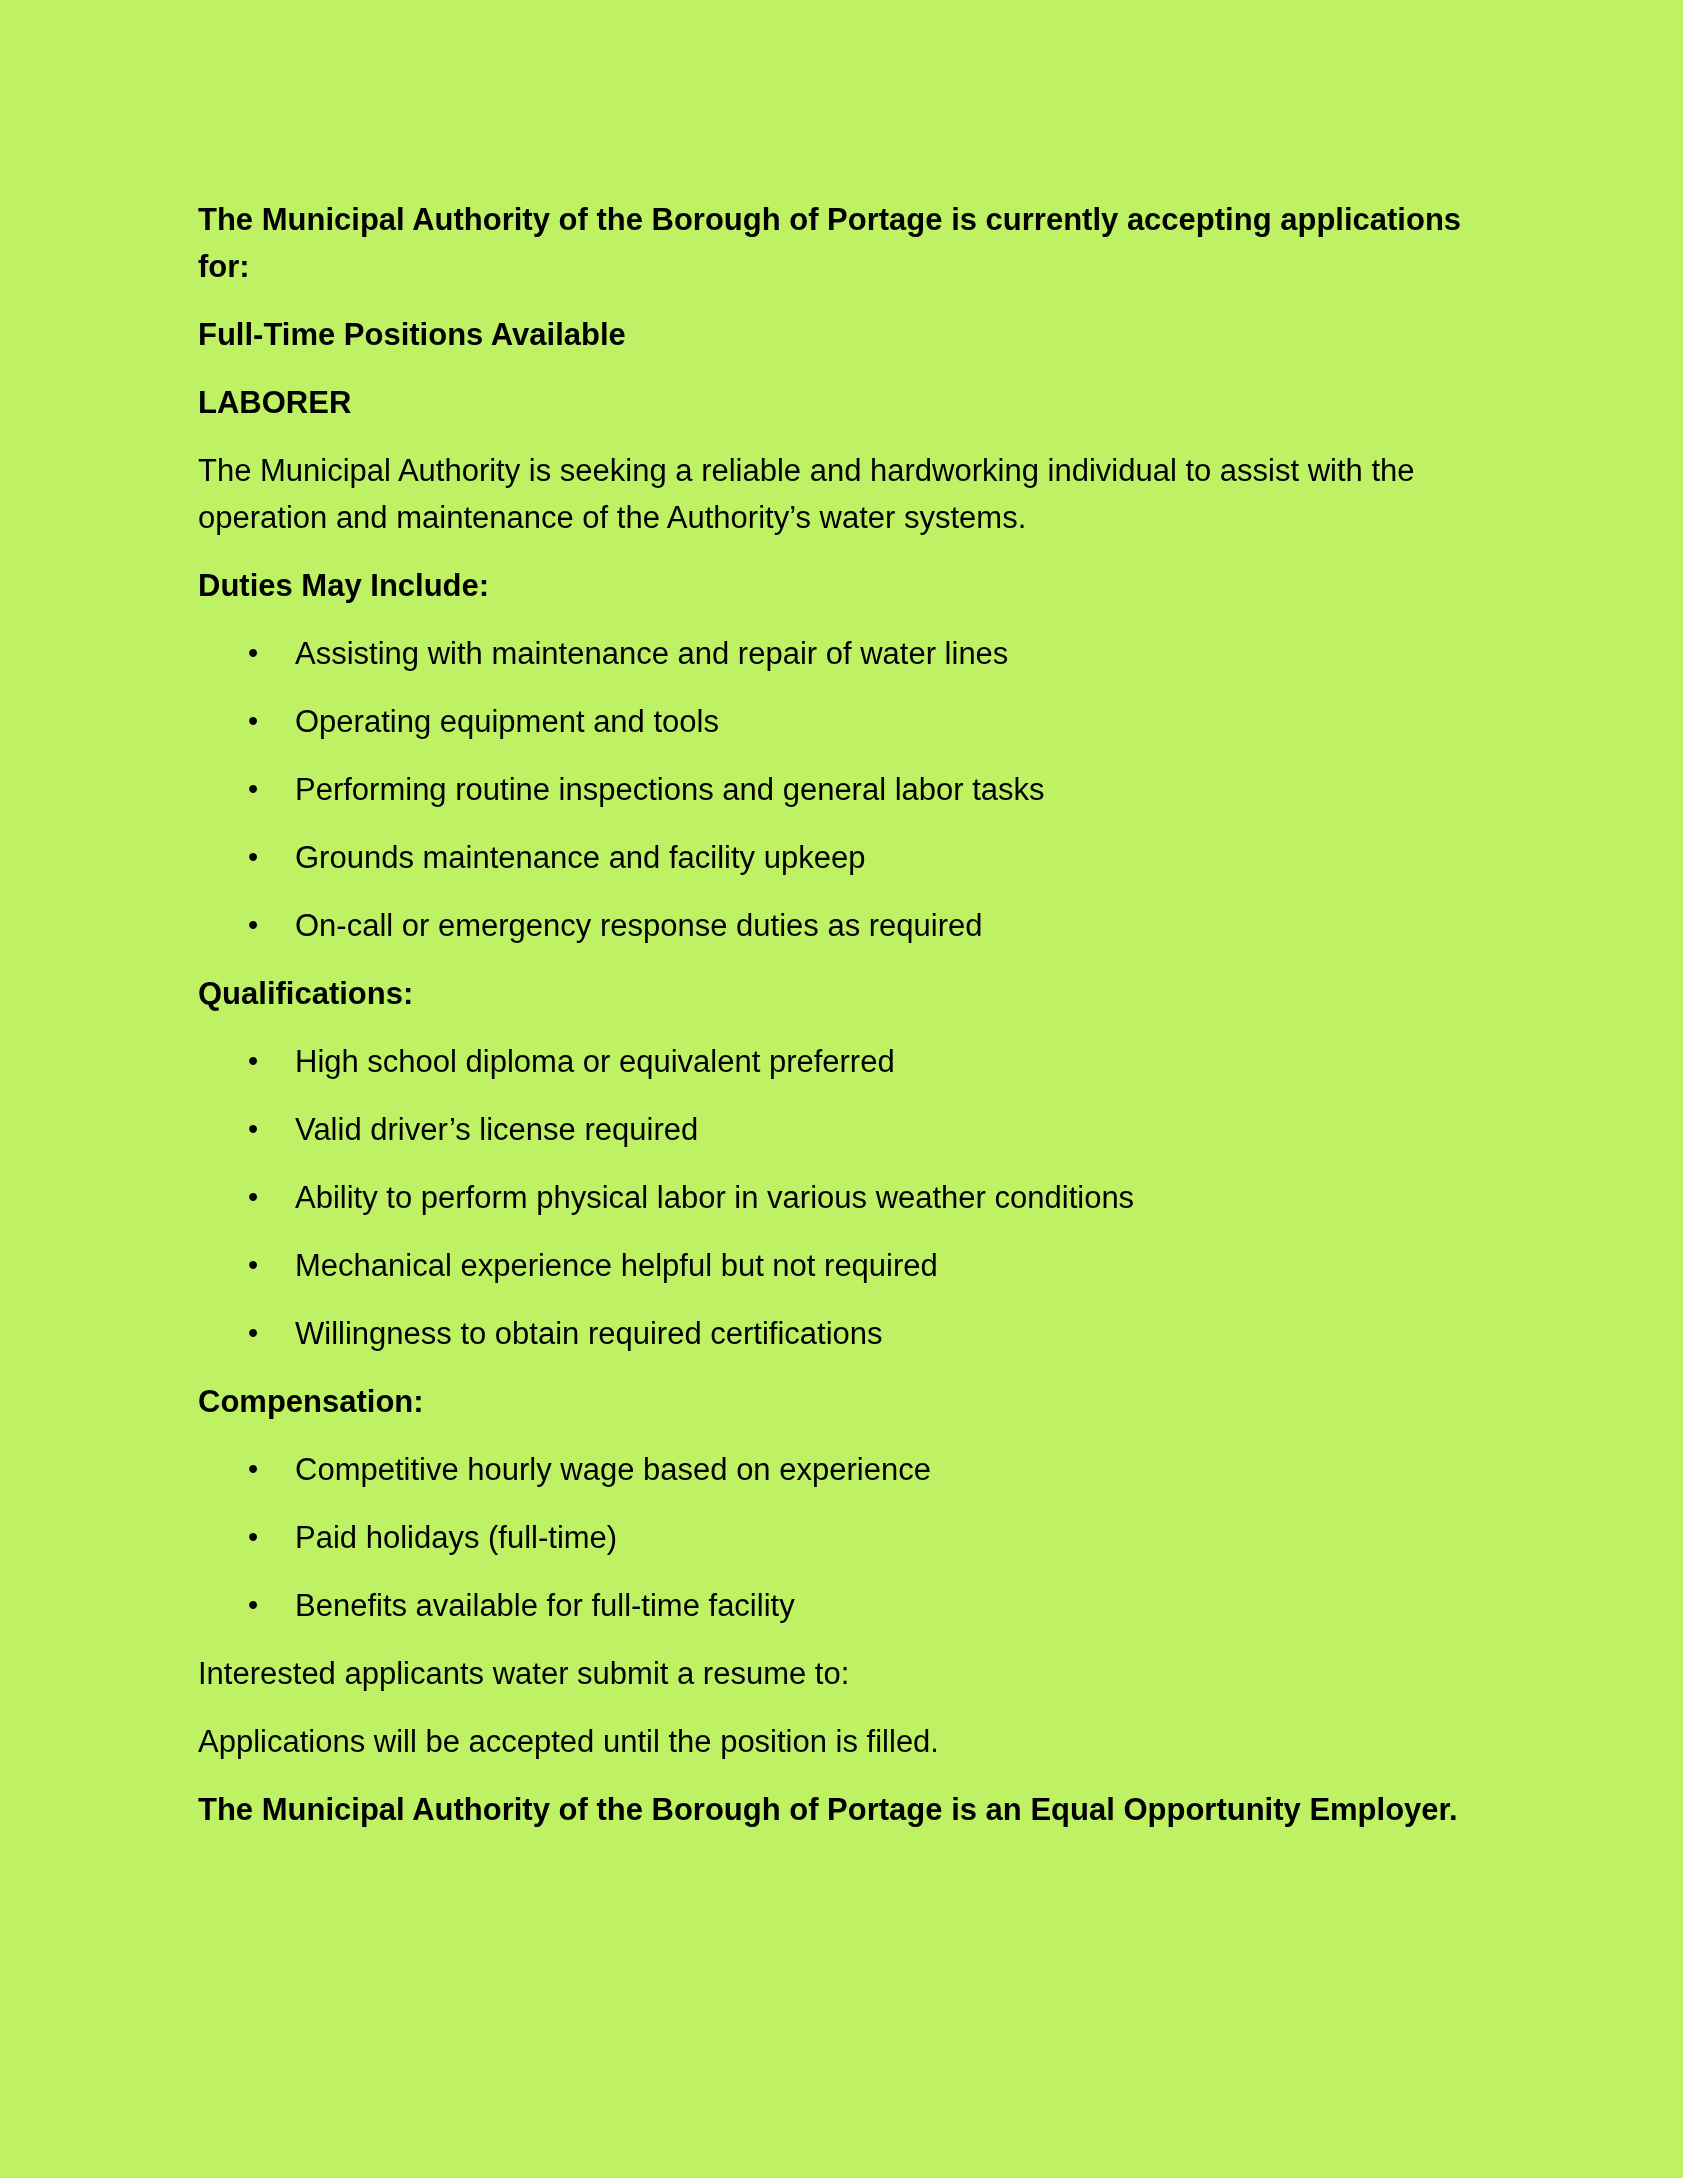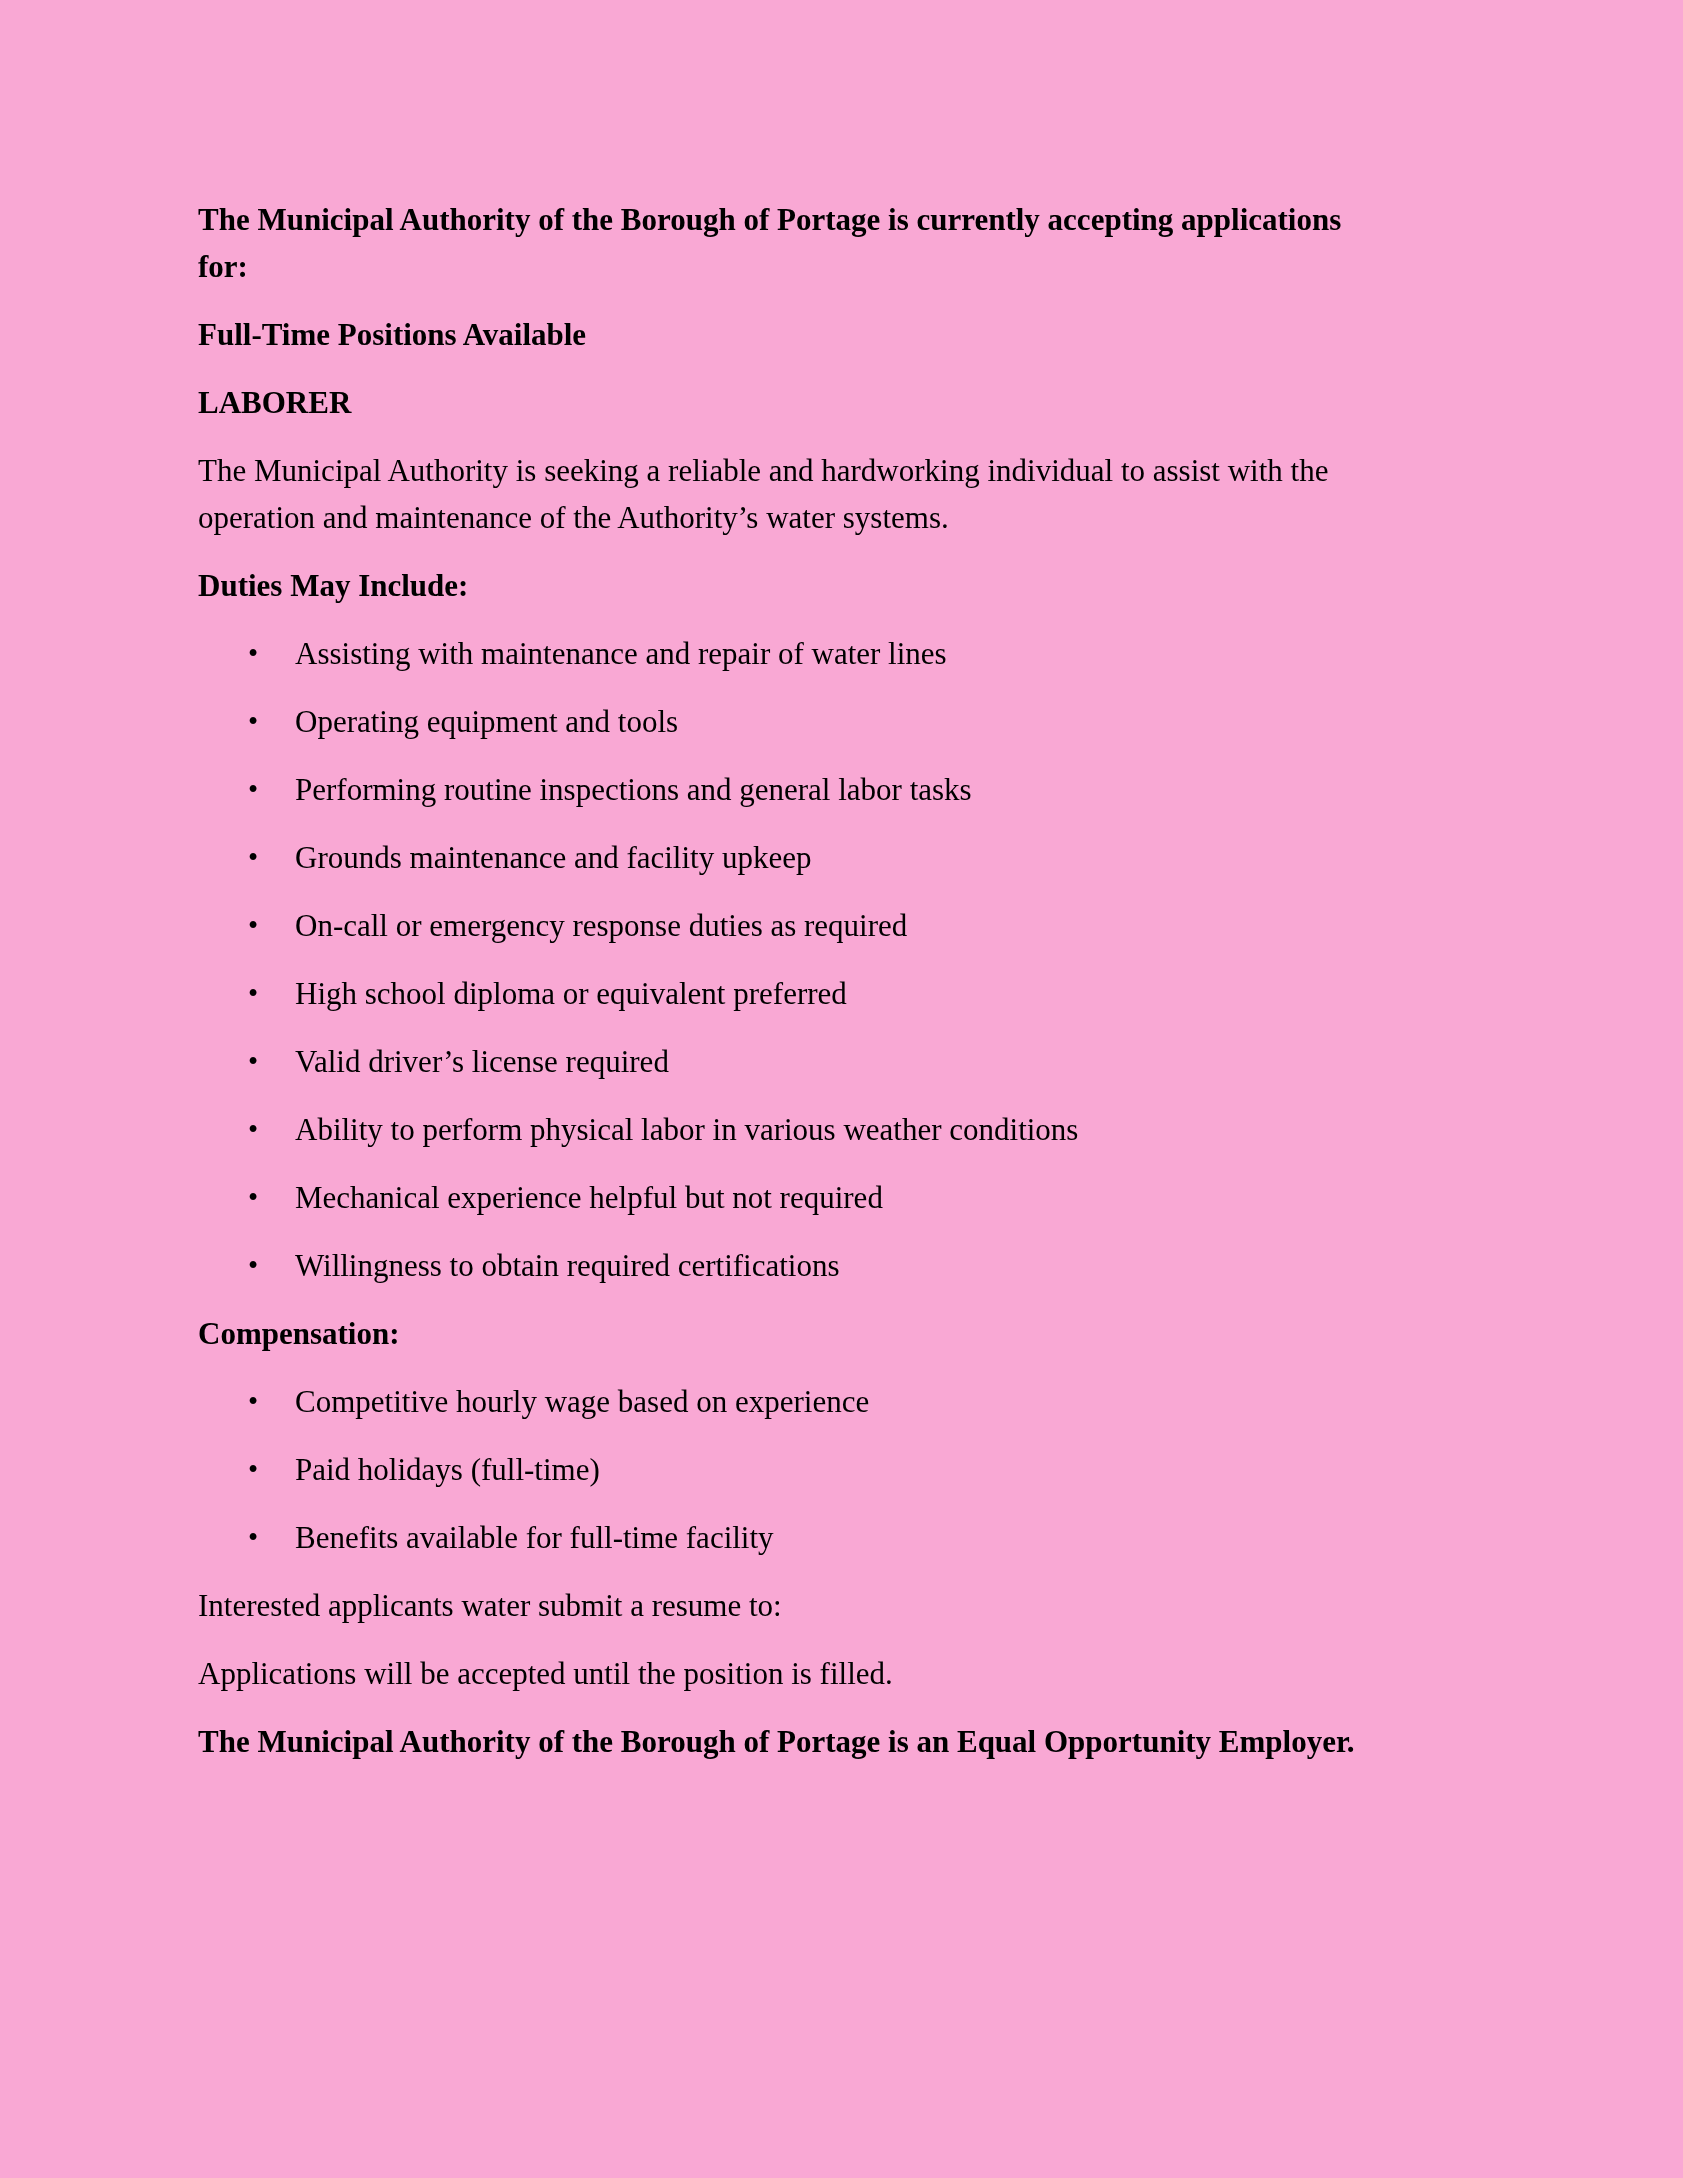--- a/index.html
+++ b/index.html
@@ -4,23 +4,23 @@
 <style>
   html, body {
     margin: 0;
     padding: 0;
     background: #ffffff;
   }
   .doc-page {
     position: relative;
     width: 1683px;
     height: 2178px;
-    background: #f9a8d4;
+    background: #bef264;
     color: #000000;
-    font-family: Liberation Serif, serif;
+    font-family: Liberation Sans, sans-serif;
     overflow: hidden;
   }
   .doc-content {
     position: absolute;
     left: 198px;
     top: 196px;
     width: 1292px;
   }
   .para {
     margin: 0 0 21px 0;
@@ -96,20 +96,21 @@
       <li>
         <span class="bullet">•</span>
         <span class="li-text">Grounds maintenance and facility upkeep</span>
       </li>
       <li>
         <span class="bullet">•</span>
         <span class="li-text">On-call or emergency response duties as required</span>
       </li>
     </ul>
 
+    <p class="para bold">Qualifications:</p>
 
     <ul class="bullets">
       <li>
         <span class="bullet">•</span>
         <span class="li-text">High school diploma or equivalent preferred</span>
       </li>
       <li>
         <span class="bullet">•</span>
         <span class="li-text">Valid driver’s license required</span>
       </li>

